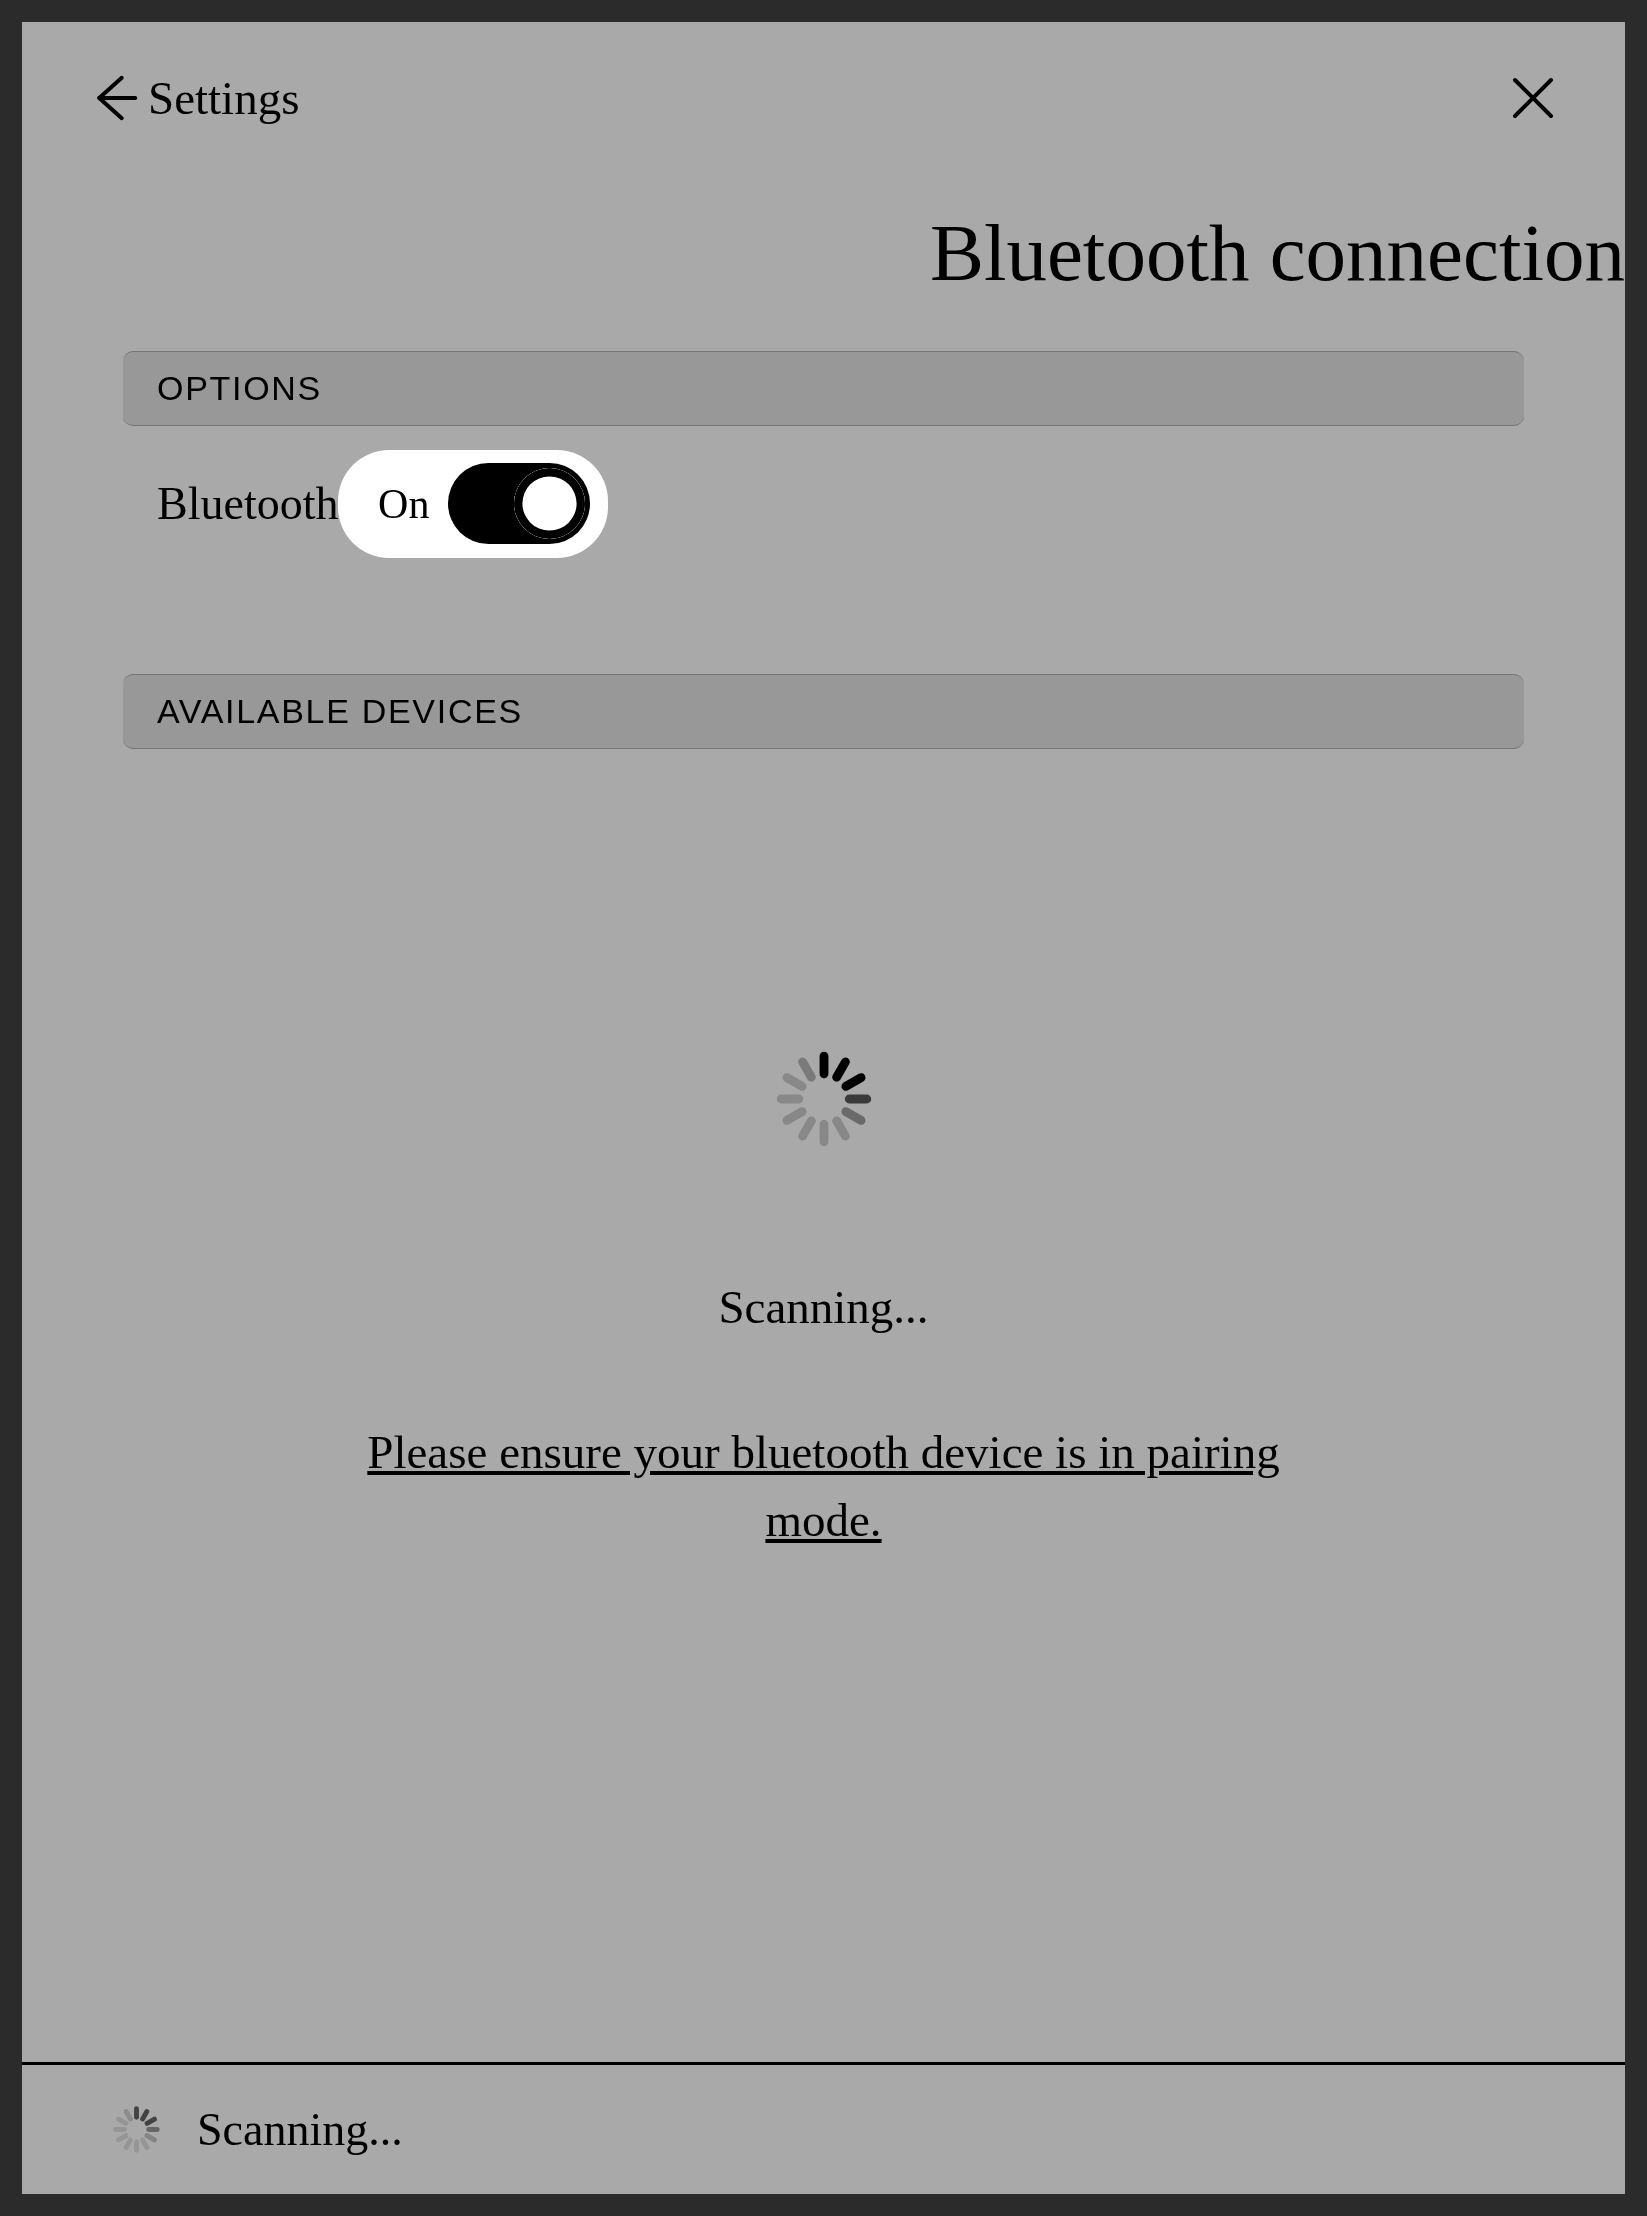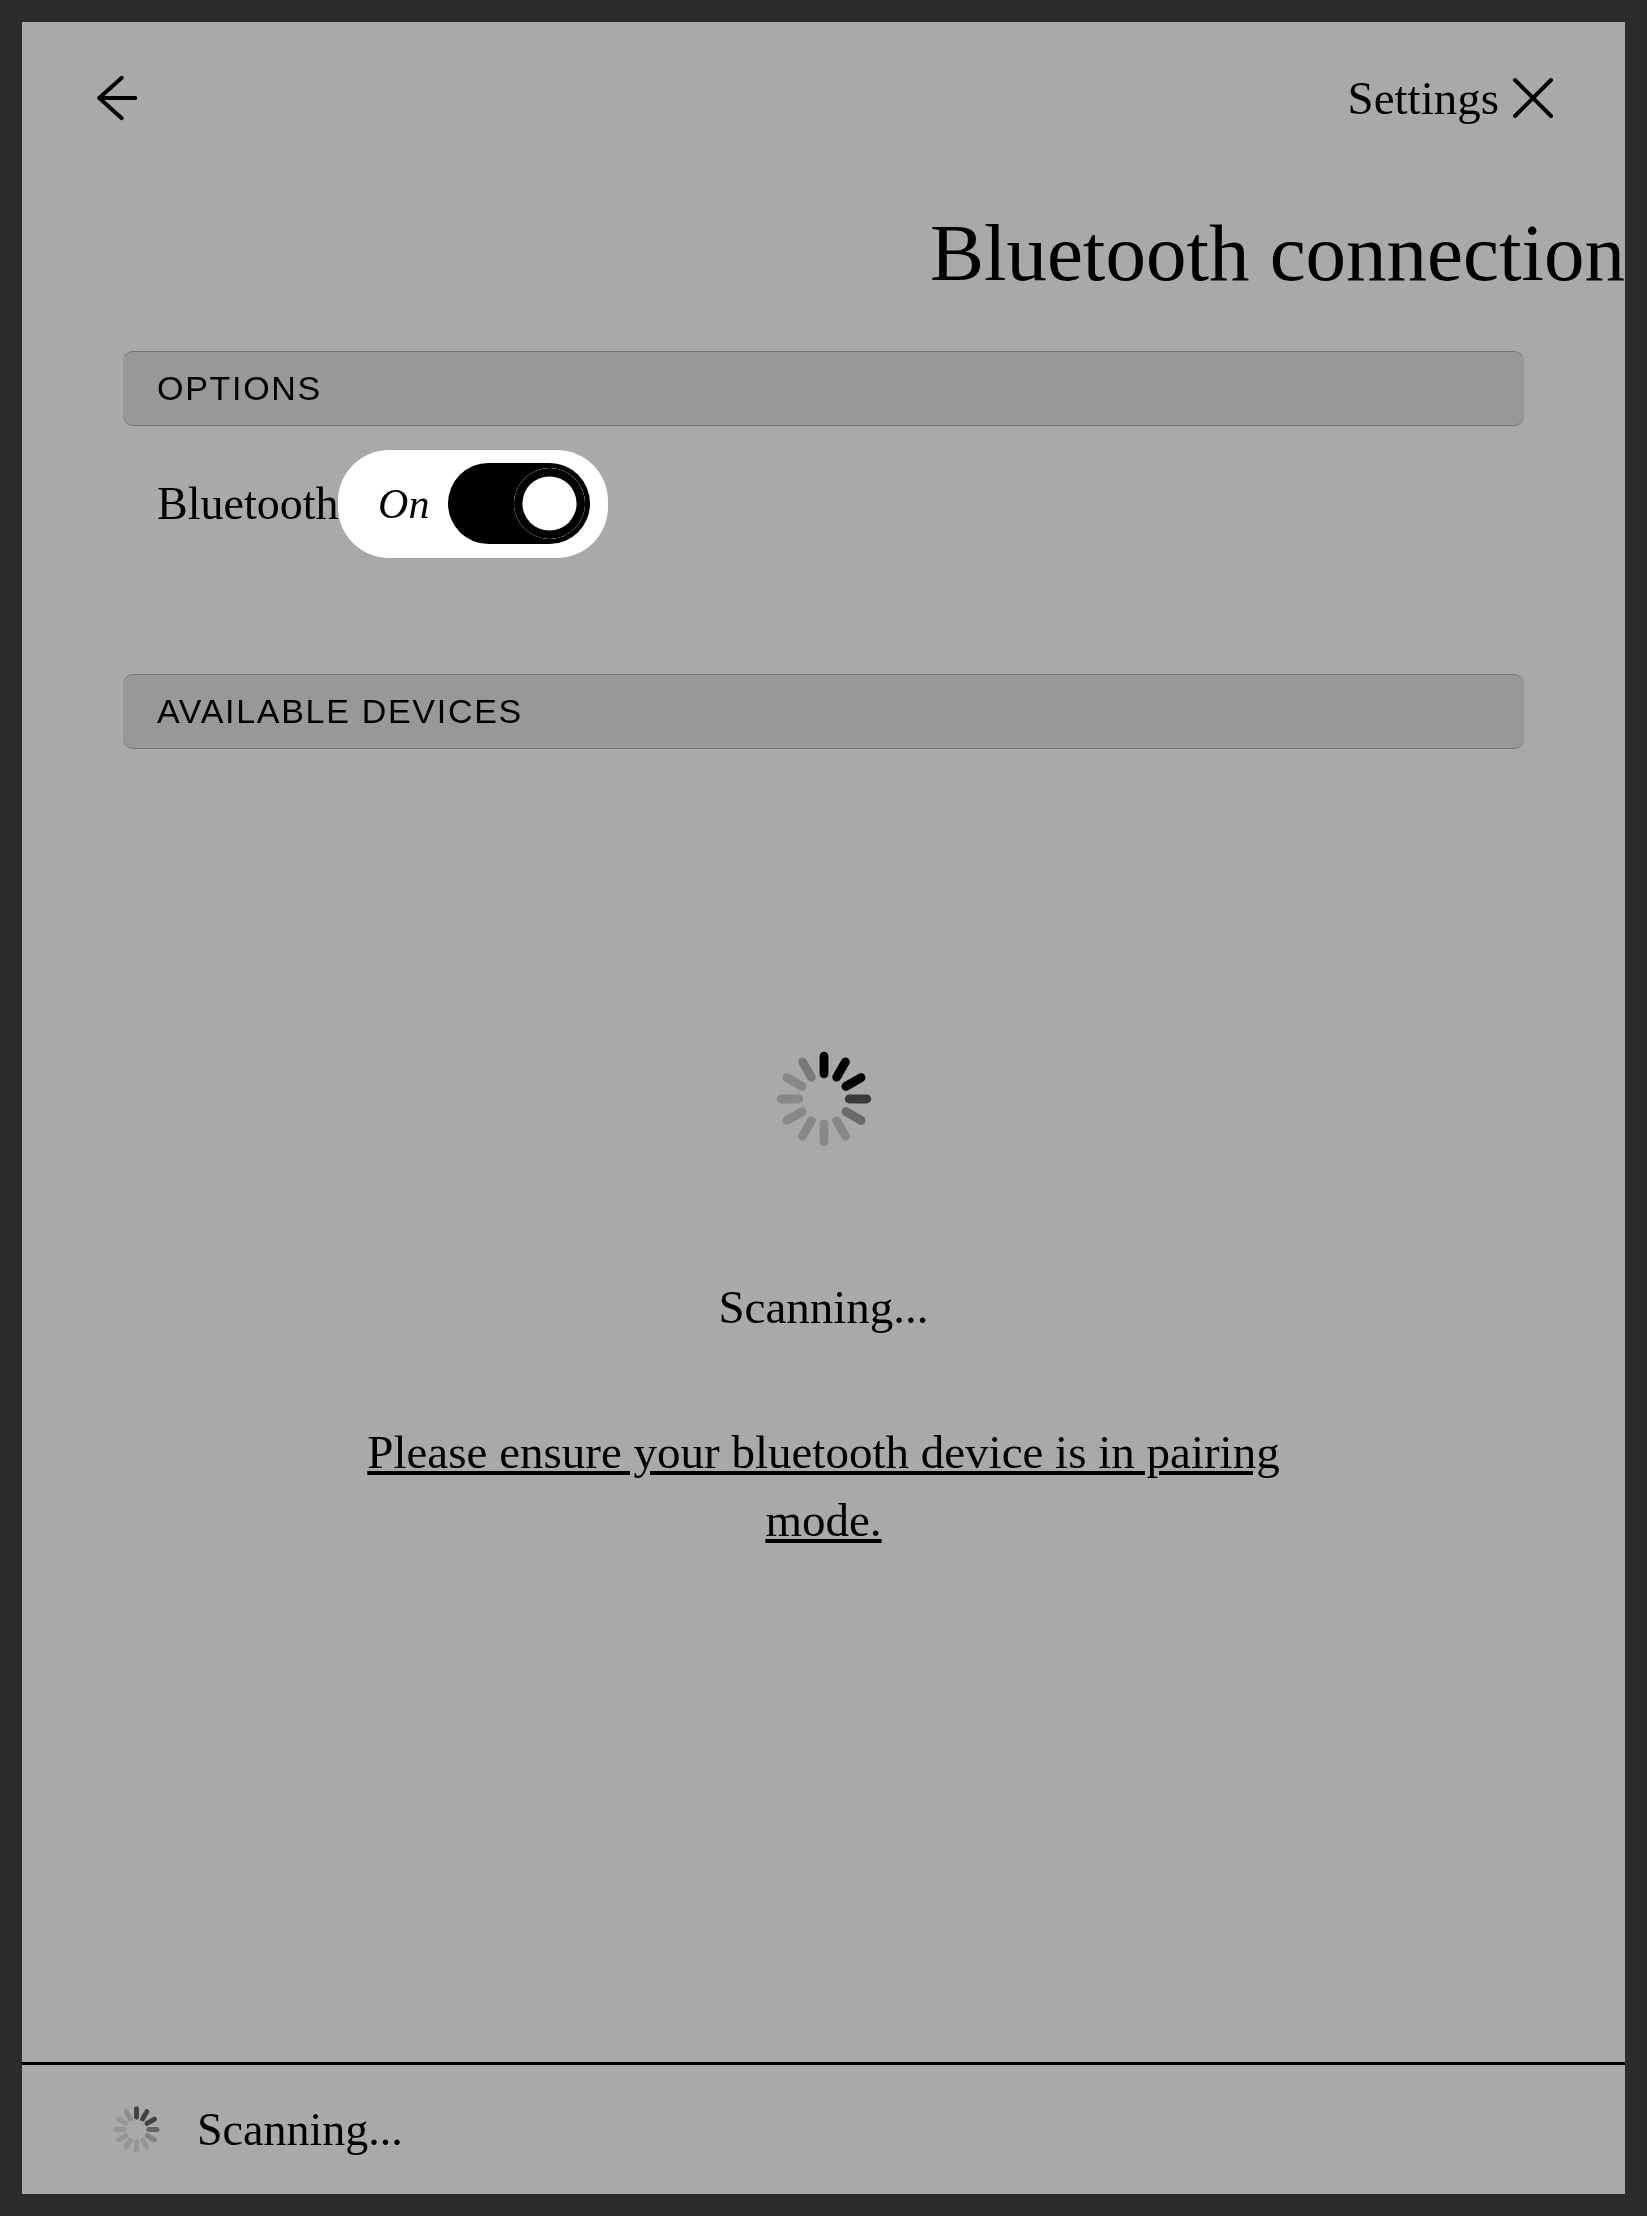--- a/index.html
+++ b/index.html
@@ -28,21 +28,21 @@
     }
     
     .header {
       display: flex;
       align-items: center;
       justify-content: space-between;
       padding: 42px 59px 34px 59px;
     }
     .header-title {
       flex: 1;
-      text-align: right;
+      text-align: left;
       font-size: 47px;
       color: #000;
     }
     .icon-btn {
       width: 67px;
       height: 67px;
       display: flex;
       align-items: center;
       justify-content: center;
       cursor: pointer;
@@ -93,21 +93,20 @@
       border-radius: 51px;
       padding: 13.5px 18.5px 13.5px 35px;
       display: flex;
       align-items: center;
       gap: 18.5px;
       min-width: 270px;
       justify-content: flex-end;
       cursor: pointer;
     }
     .toggle-text {
-      font-style: italic;
       font-size: 42px;
     }
     .toggle-track {
       width: 142px;
       height: 81px;
       background: #000;
       border-radius: 51px;
       position: relative;
     }
     .toggle-knob {

